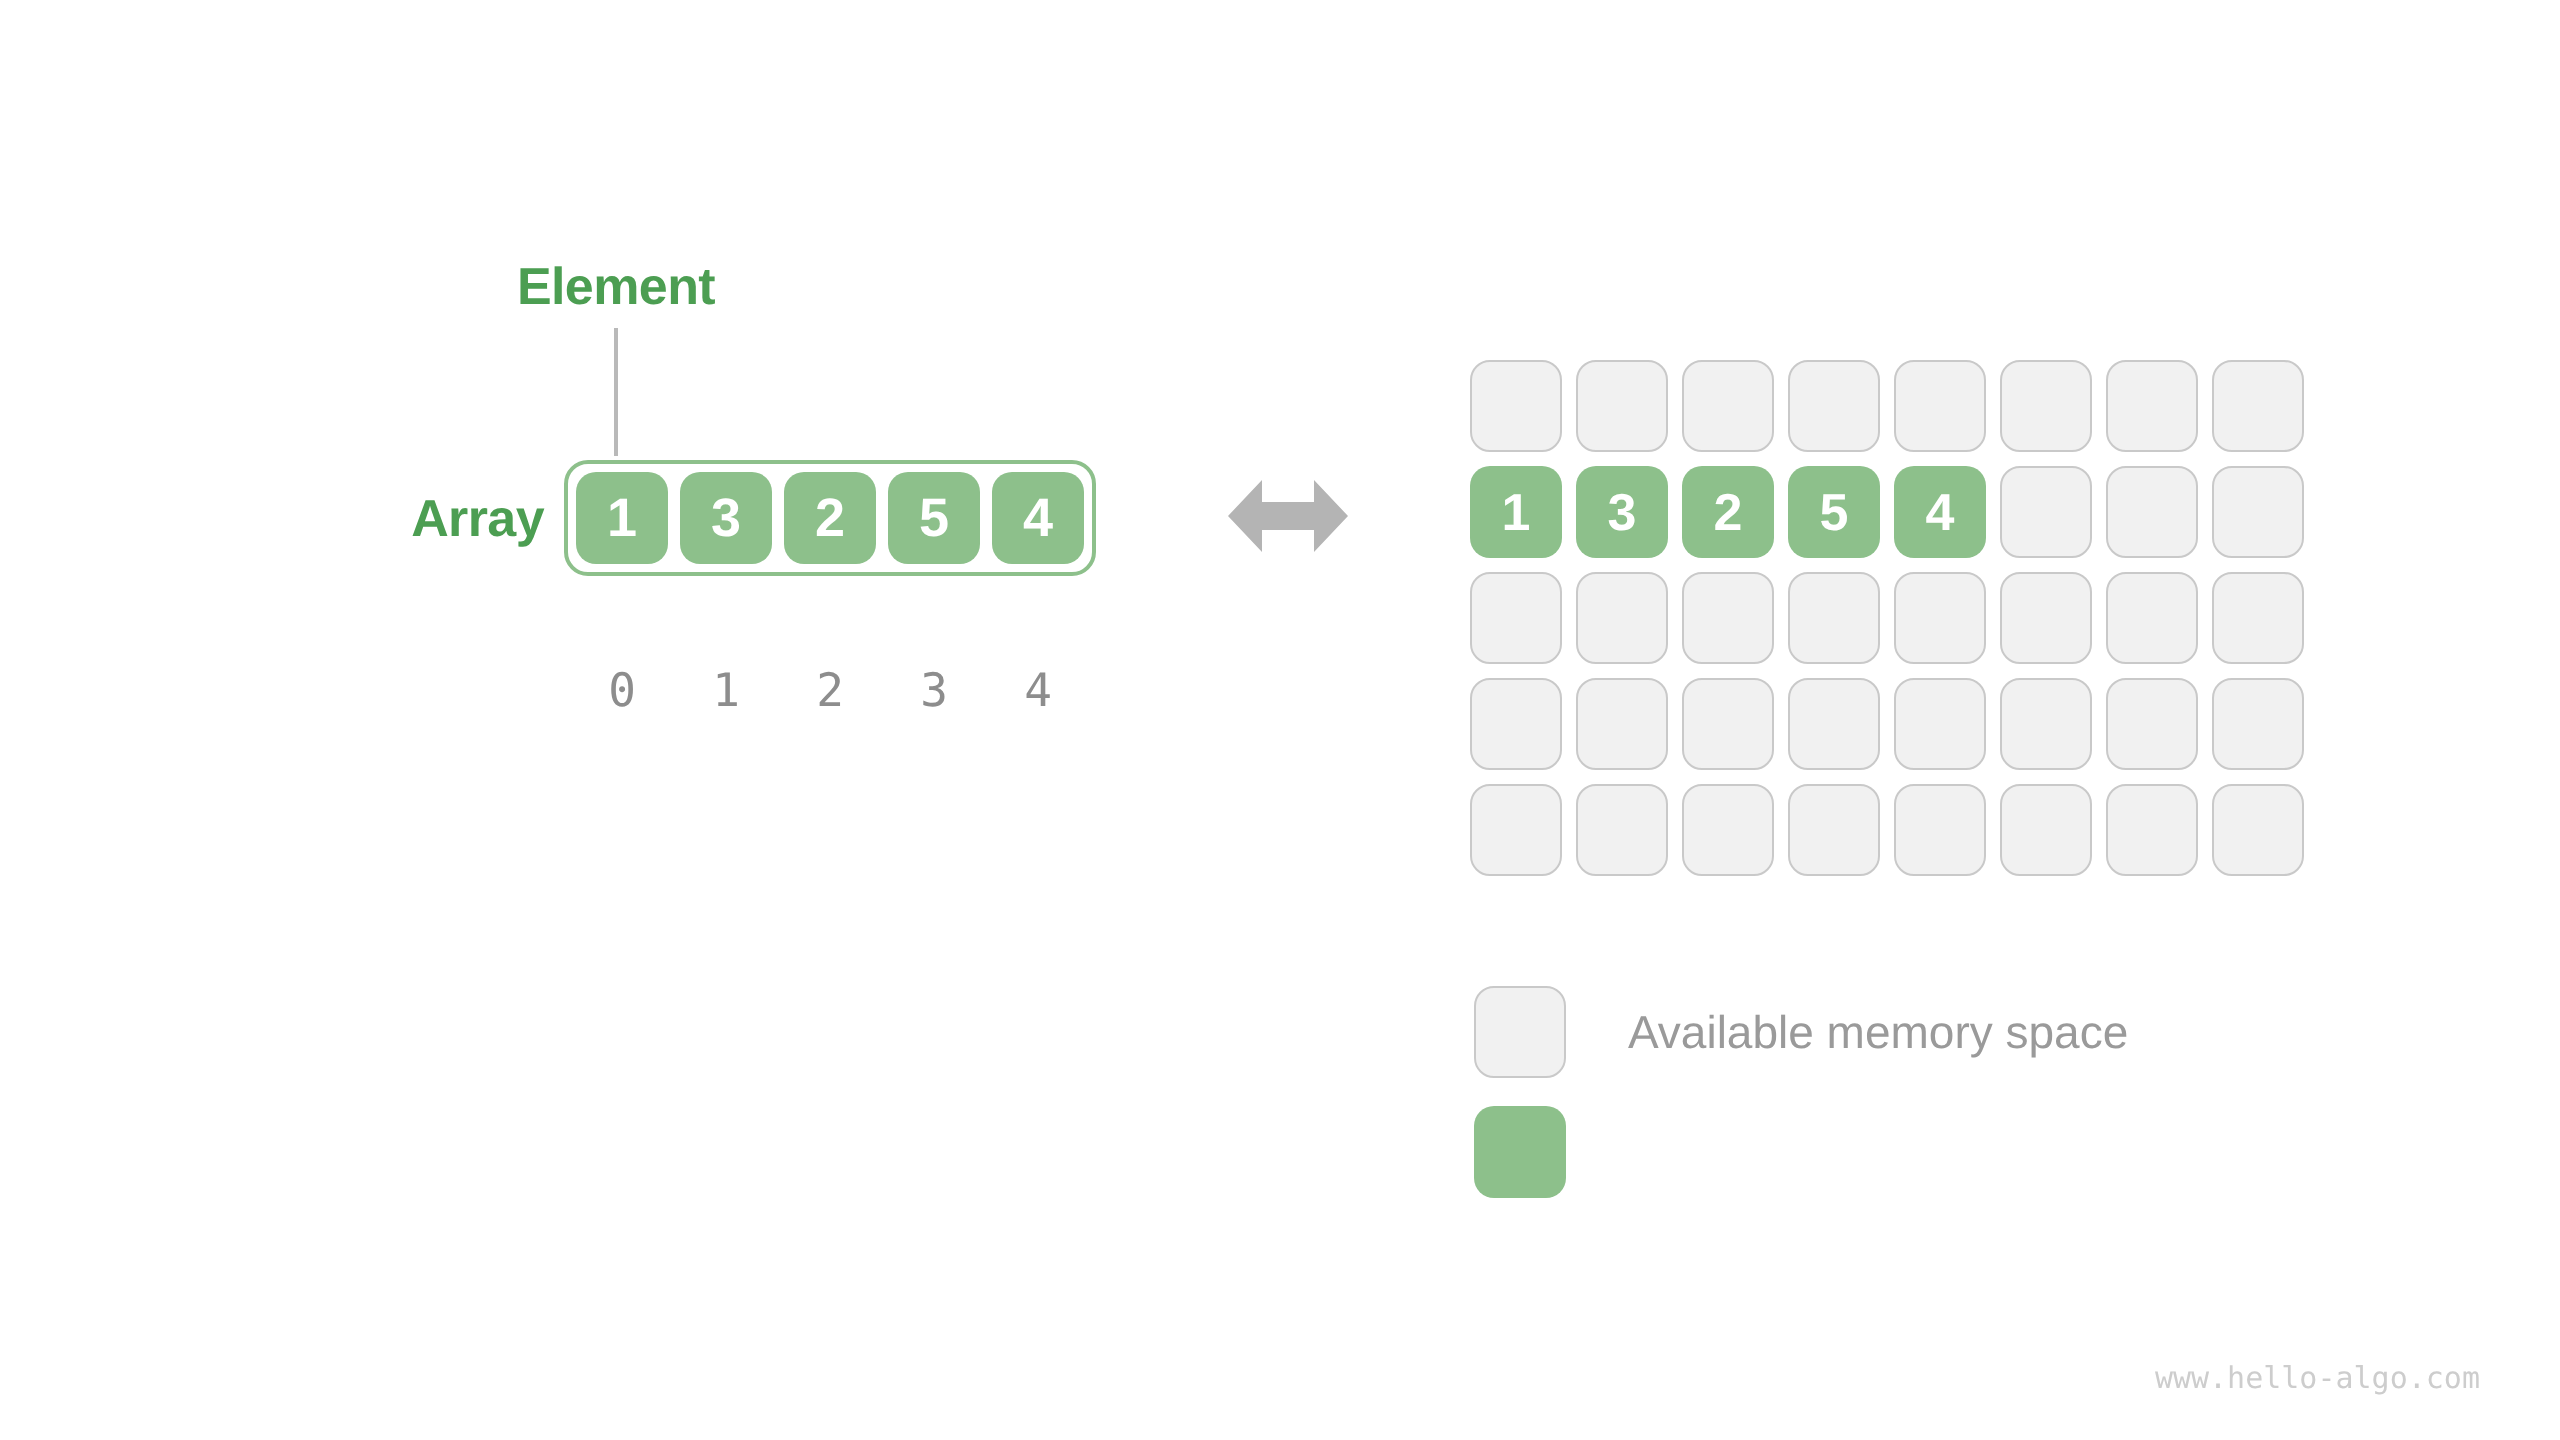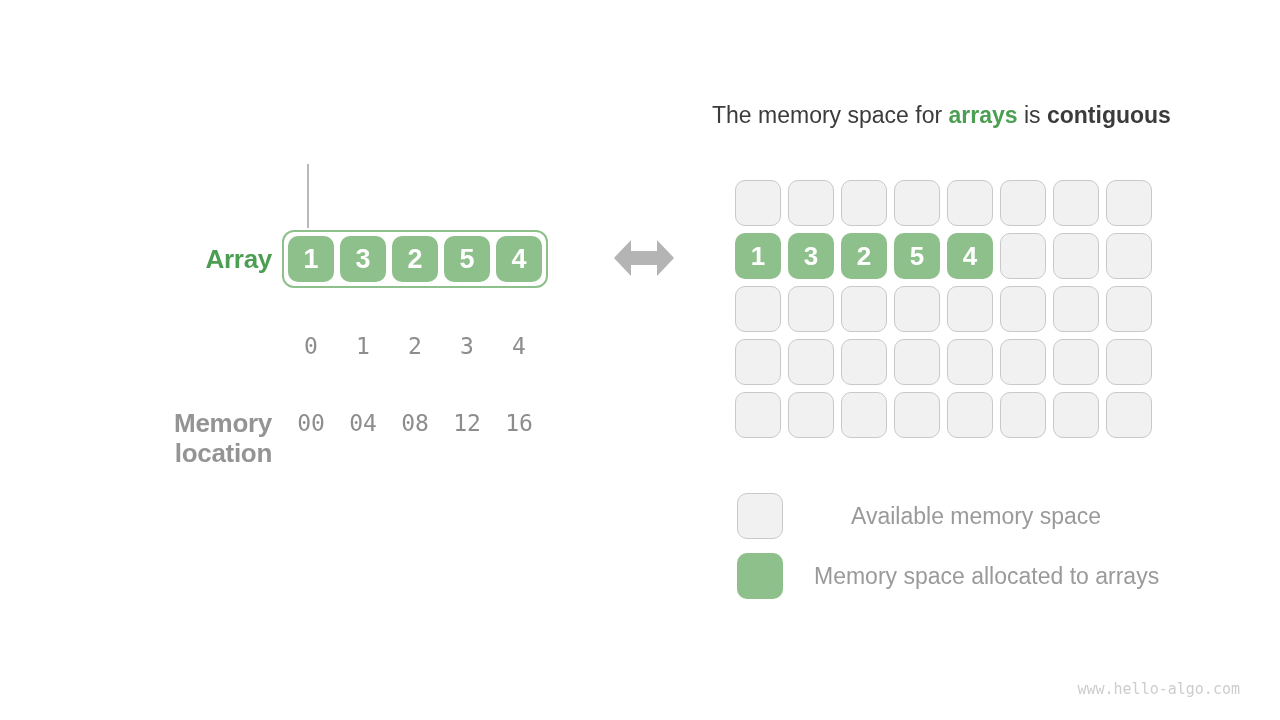--- a/index.html
+++ b/index.html
@@ -84,69 +84,61 @@
   .legend-swatch {
     position: absolute; left: 737px; width: 46px; height: 46px; border-radius: 10px;
     box-sizing: border-box;
   }
   .legend-swatch.available { top: 493px; background: #f1f1f1; border: 1.5px solid #c9c9c9; }
   .legend-swatch.allocated { top: 553px; background: #8dc08b; }
   .legend-text {
     position: absolute; left: 814px; font-size: 23px; color: #9a9a9a; line-height: 28px;
     white-space: nowrap;
   }
-  .legend-text.t1 { top: 502px; margin-left: 37px; }
+  .legend-text.t1 { top: 502px; }
   .legend-text.t2 { top: 562px; }
 
   .watermark {
     position: absolute; right: 40px; bottom: 22px;
     font-family: "DejaVu Sans Mono", monospace;
     font-size: 15px; color: #cdcdcd; text-align: right;
   }
 </style>
 </head>
 <body>
 
 <div id="canvas">
 
+  <div class="element-label">Element</div>
   <div class="connector-line"></div>
 
   <div class="row-label green array-label">Array</div>
   <div class="array-outer">
       <div class="acell">1</div>
       <div class="acell">3</div>
       <div class="acell">2</div>
       <div class="acell">5</div>
       <div class="acell">4</div>
     </div>
 
   <div class="digit-row index">
       <div class="digit-cell">0</div>
       <div class="digit-cell">1</div>
       <div class="digit-cell">2</div>
       <div class="digit-cell">3</div>
       <div class="digit-cell">4</div>
     </div>
 
-  <div class="row-label gray memory-label">Memory location</div>
-  <div class="digit-row memory">
-      <div class="digit-cell">00</div>
-      <div class="digit-cell">04</div>
-      <div class="digit-cell">08</div>
-      <div class="digit-cell">12</div>
-      <div class="digit-cell">16</div>
-    </div>
 
   <div class="arrow-wrap">
     <svg width="60" height="40" viewBox="0 0 60 40">
       <polygon points="0,20 17,2 17,13 43,13 43,2 60,20 43,38 43,27 17,27 17,38" fill="#b4b4b4"></polygon>
     </svg>
   </div>
 
-  <div class="memory-title"><span>The memory space for </span><span class="hl">arrays</span><span> is </span><span class="emp">contiguous</span></div>
 
   <div class="memory-grid">
       <div class="gcell"></div>
       <div class="gcell"></div>
       <div class="gcell"></div>
       <div class="gcell"></div>
       <div class="gcell"></div>
       <div class="gcell"></div>
       <div class="gcell"></div>
       <div class="gcell"></div>
@@ -180,16 +172,15 @@
       <div class="gcell"></div>
       <div class="gcell"></div>
       <div class="gcell"></div>
       <div class="gcell"></div>
       <div class="gcell"></div>
     </div>
 
   <div class="legend-swatch available"></div>
   <div class="legend-text t1">Available memory space</div>
   <div class="legend-swatch allocated"></div>
-  <div class="legend-text t2">Memory space allocated to arrays</div>
 
   <div class="watermark">www.hello-algo.com</div>
 </div>
 
 </body></html>

